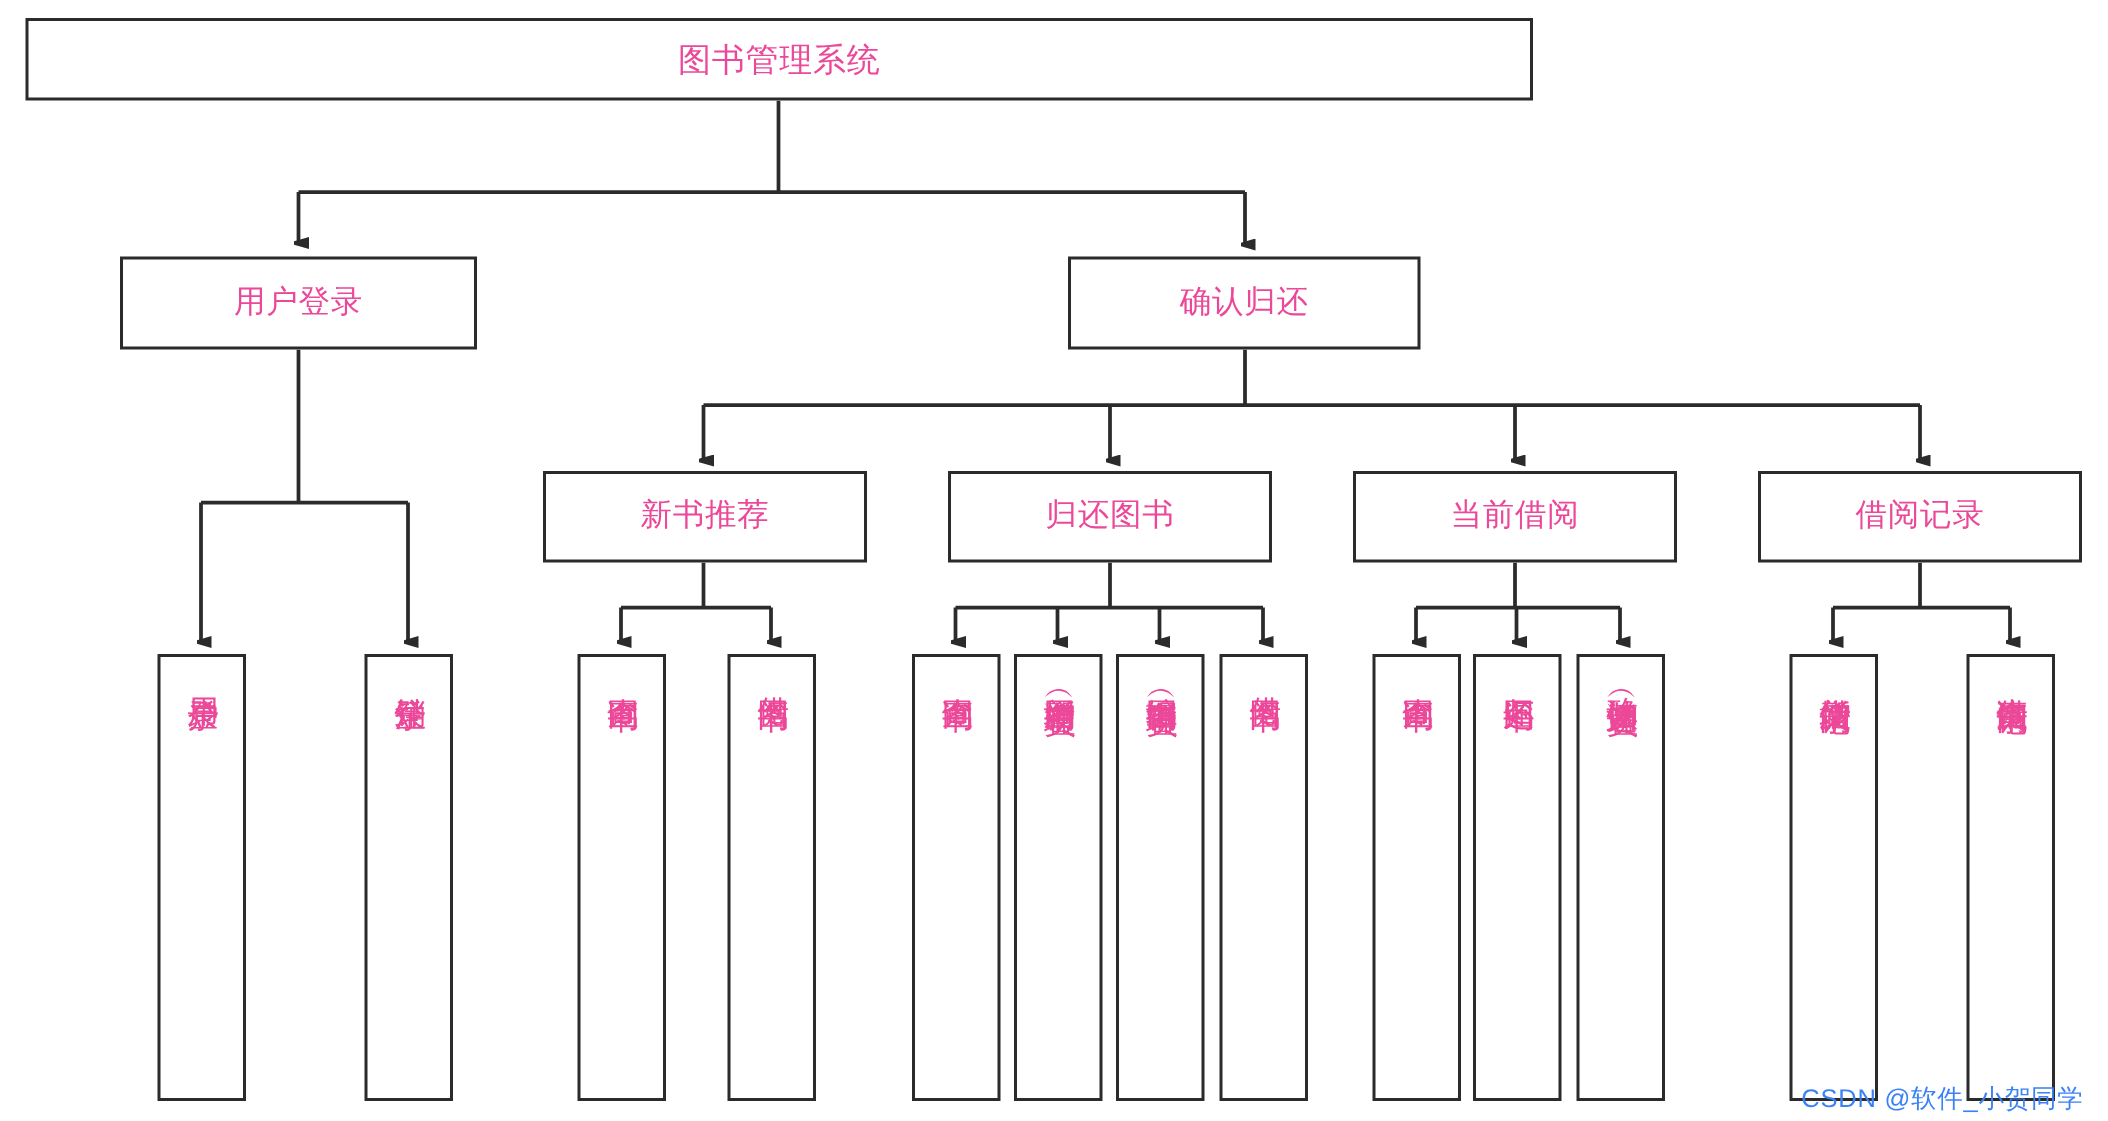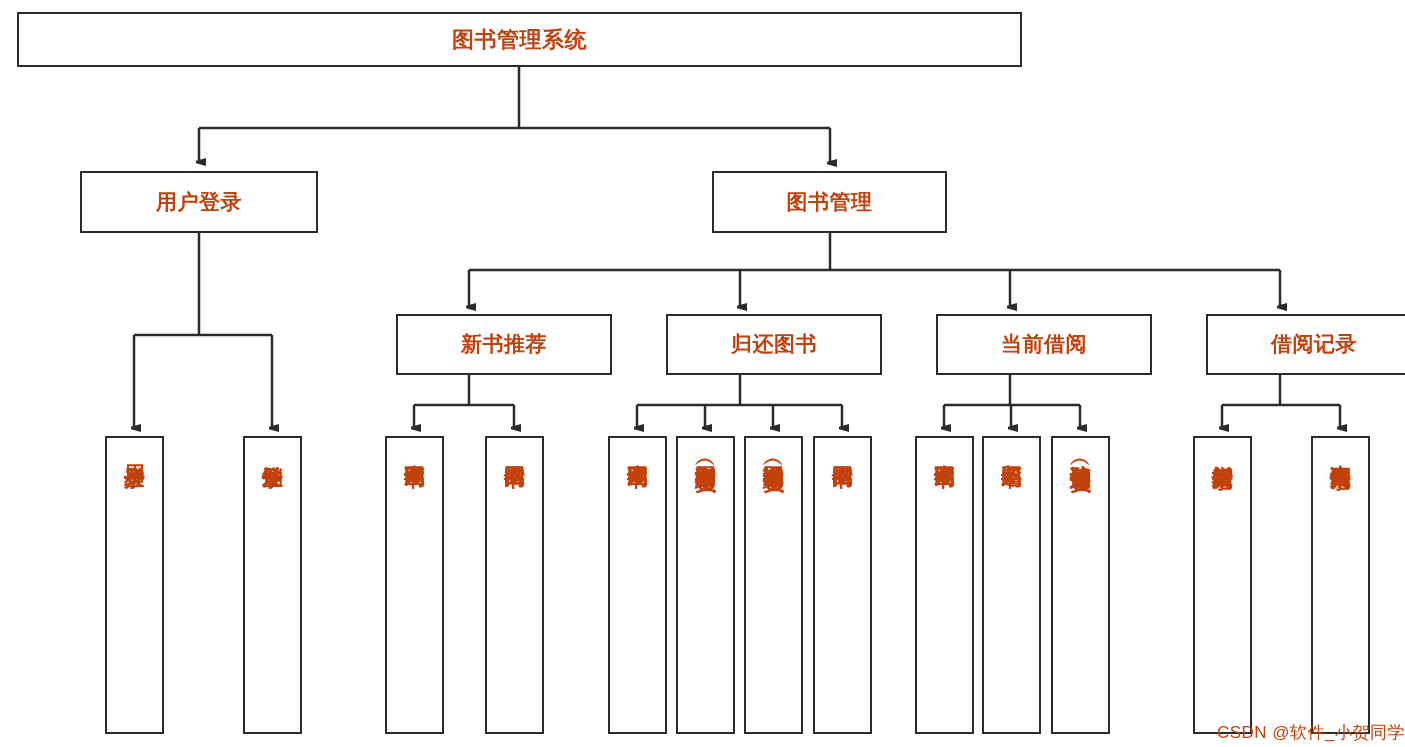--- a/index.html
+++ b/index.html
@@ -27,58 +27,56 @@
   }
   .node {
     position: absolute;
     box-sizing: border-box;
     background: #ffffff;
     border: 2px solid #2b2b2b;
     display: flex;
     align-items: center;
     justify-content: center;
     text-align: center;
-    color: #c2410c;
+    color: #ec4899;
     z-index: 2;
-    font-weight: bold;
   }
   .node-label {
     display: block;
     line-height: 1.18;
     letter-spacing: 0.5px;
     white-space: pre-wrap;
   }
   .node.root {
     font-size: 22px;
   }
   .node.level2 {
     font-size: 21px;
   }
   .node.level3 {
     font-size: 21px;
-    margin-left: 34px;
   }
   .node.leaf {
     font-size: 21px;
     padding: 10px 2px;
     align-items: flex-start;
   }
   .node.leaf .node-label {
     writing-mode: vertical-rl;
     text-orientation: upright;
     line-height: 1.05;
     letter-spacing: 1px;
     max-height: 100%;
   }
   #watermark {
     position: absolute;
-    right: 0;
+    right: 16px;
     bottom: 3px;
     font-size: 17px;
-    color: #c2410c;
+    color: #3b82f6;
     letter-spacing: 0.5px;
     z-index: 5;
     white-space: nowrap;
     font-family: "Liberation Sans", "DejaVu Sans", sans-serif;
   }
 </style>
 </head>
 <body>
 
 <div id="diagram-root">
@@ -135,21 +133,21 @@
   </svg>
 
   <div class="node root" style="left:17px; top:12px; width:1005px; height:55px;">
     <span class="node-label">图书管理系统</span>
   </div>
 
   <div class="node level2" style="left:80px; top:171px; width:238px; height:62px;">
     <span class="node-label">用户登录</span>
   </div>
   <div class="node level2" style="left:712px; top:171px; width:235px; height:62px;">
-    <span class="node-label">图书管理</span>
+    <span class="node-label">确认归还</span>
   </div>
 
   <div class="node level3" style="left:362px; top:314px; width:216px; height:61px;">
     <span class="node-label">新书推荐</span>
   </div>
   <div class="node level3" style="left:632px; top:314px; width:216px; height:61px;">
     <span class="node-label">归还图书</span>
   </div>
   <div class="node level3" style="left:1172px; top:314px; width:216px; height:61px;">
     <span class="node-label">借阅记录</span>

